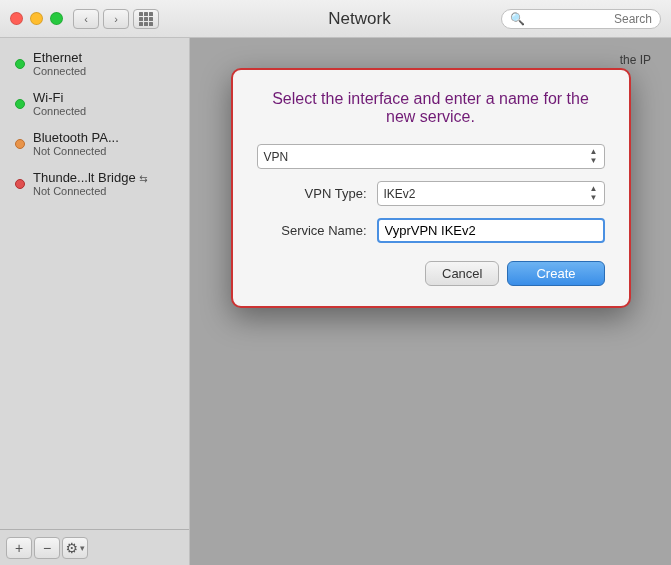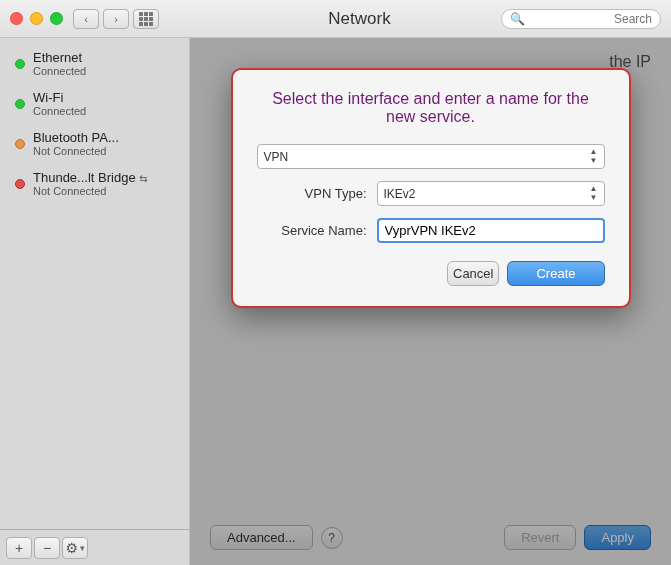--- a/index.html
+++ b/index.html
@@ -339,21 +339,21 @@
     }
 
     .modal-buttons {
       display: flex;
       justify-content: flex-end;
       gap: 8px;
       margin-top: 18px;
     }
 
     .btn-cancel {
-      padding: 4px 5px;
+      padding: 4px 16px;
       border-radius: 6px;
       font-size: 13px;
       cursor: pointer;
       background: linear-gradient(to bottom, #f5f5f5, #e0e0e0);
       border: 1px solid #b0b0b0;
       color: #333;
     }
     .btn-create {
       padding: 4px 28px;
       border-radius: 6px;
@@ -451,21 +451,21 @@
       <div class="sidebar-tool-btn gear-btn">
         <span>⚙</span>
         <span style="font-size:9px; color:#666;">▾</span>
       </div>
     </div>
   </div>
 
   <div class="right-panel">
 
     <div class="network-info">
-      <div style="text-align:right; color:#555; font-size:16px; margin-bottom:10px;">the IP</div>
+      <div style="text-align:right; color:#555; font-size:12px; margin-bottom:10px;">the IP</div>
 
       <div class="network-info-row">
         <span class="network-info-label">IP Address:</span>
         <span class="network-info-value">10.78.51.76</span>
       </div>
       <div class="network-info-row">
         <span class="network-info-label">Subnet Mask:</span>
         <span class="network-info-value">255.255.255.0</span>
       </div>
       <div class="network-info-row">
@@ -475,27 +475,20 @@
       <div class="network-info-row">
         <span class="network-info-label">DNS Server:</span>
         <span class="network-info-value">8.8.8.8</span>
       </div>
       <div class="network-info-row">
         <span class="network-info-label">Search Domains:</span>
         <span class="network-info-value"></span>
       </div>
     </div>
 
-    <div class="bottom-bar">
-      <button class="btn btn-default">Advanced...</button>
-      <div class="question-btn">?</div>
-      <div style="flex:1;"></div>
-      <button class="btn btn-default btn-disabled">Revert</button>
-      <button class="btn btn-primary">Apply</button>
-    </div>
 
     <div class="modal-overlay">
       <div class="modal">
         <div class="modal-title">Select the interface and enter a name for the new service.</div>
 
         <div class="form-row">
           <div class="form-control">
             <div class="select-control">
               <span class="select-text">VPN</span>
               <div class="select-arrow">

